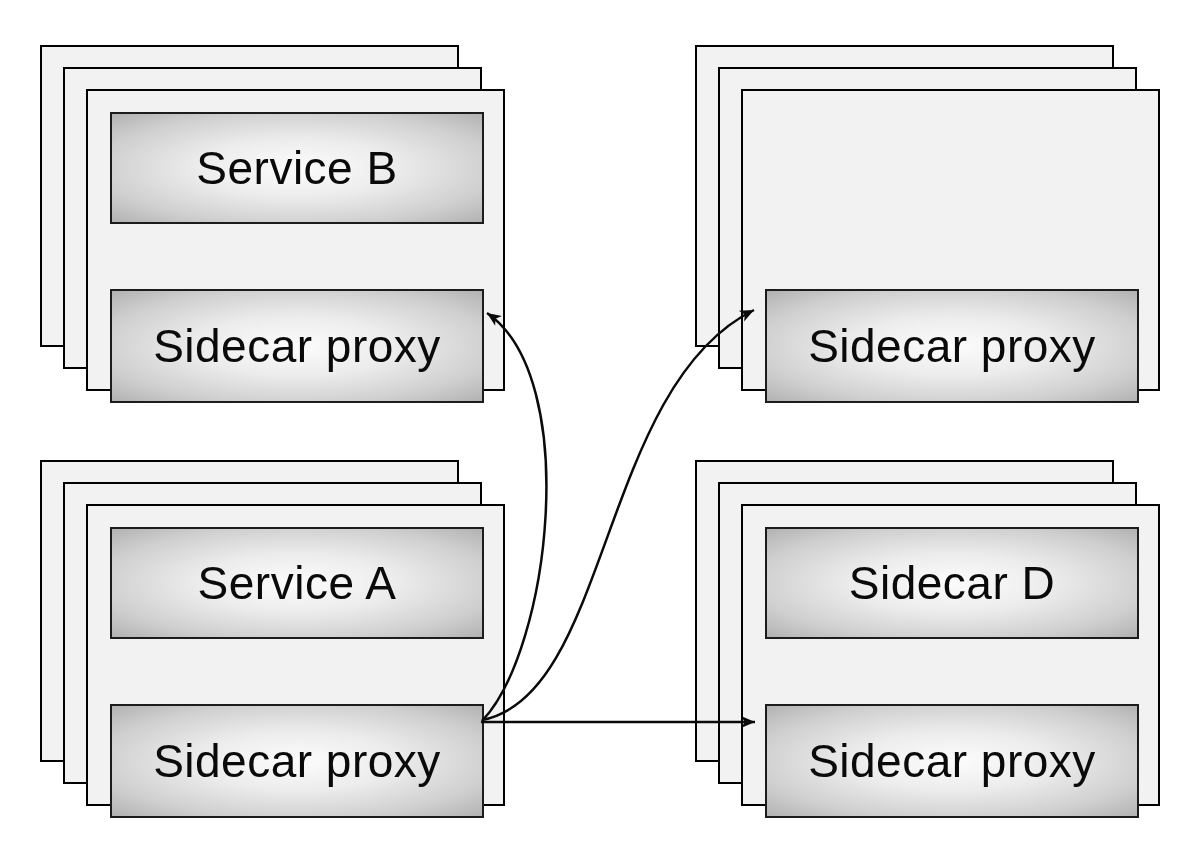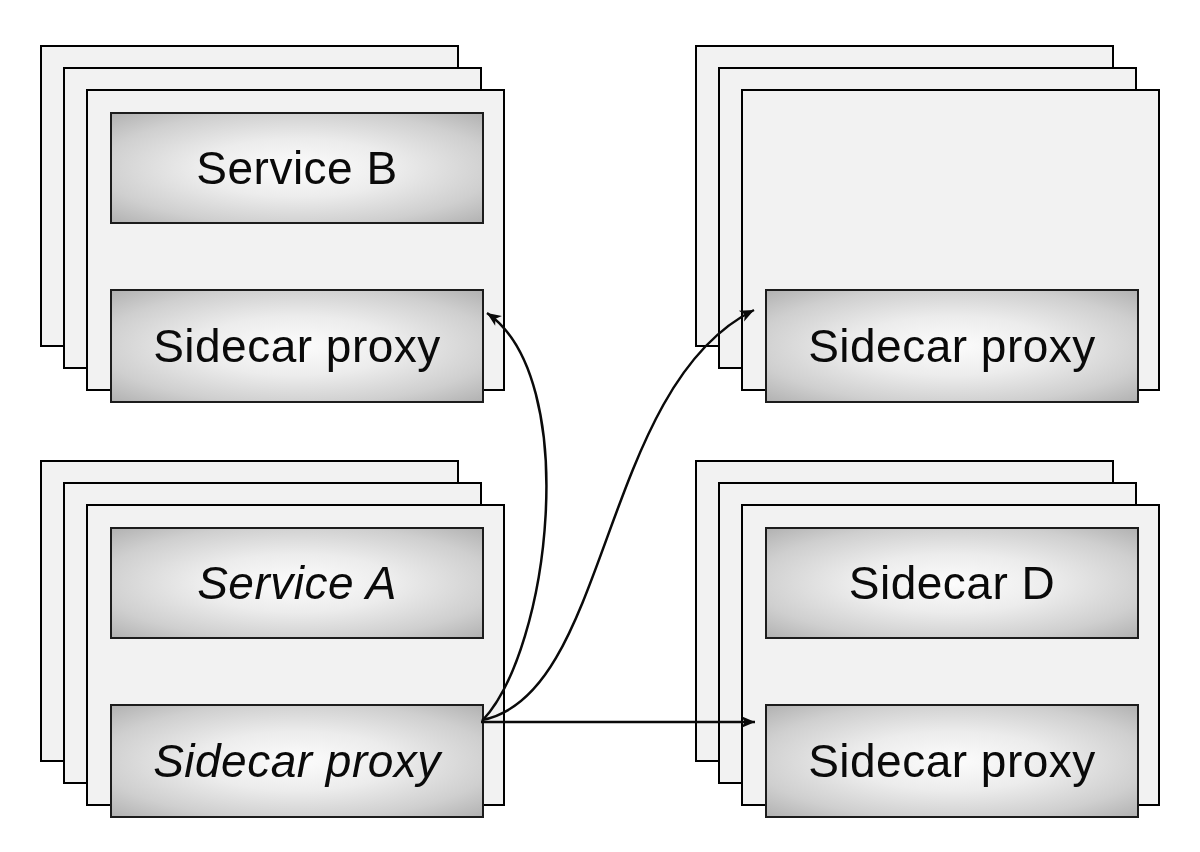--- a/index.html
+++ b/index.html
@@ -15,21 +15,21 @@
     background: #ffffff;
     overflow: hidden;
   }
   .group {
     position: absolute;
     width: 465px;
     height: 347px;
   }
   .group-b { left: 40px;  top: 45px;  }
   .group-c { left: 695px; top: 45px;  }
-  .group-a { left: 40px;  top: 460px; font-style: italic; }
+  .group-a { left: 40px;  top: 460px; }
   .group-d { left: 695px; top: 460px; }
 
   .card {
     position: absolute;
     width: 419px;
     height: 302px;
     background: #f2f2f2;
     border: 2.5px solid #000000;
     box-sizing: border-box;
   }

